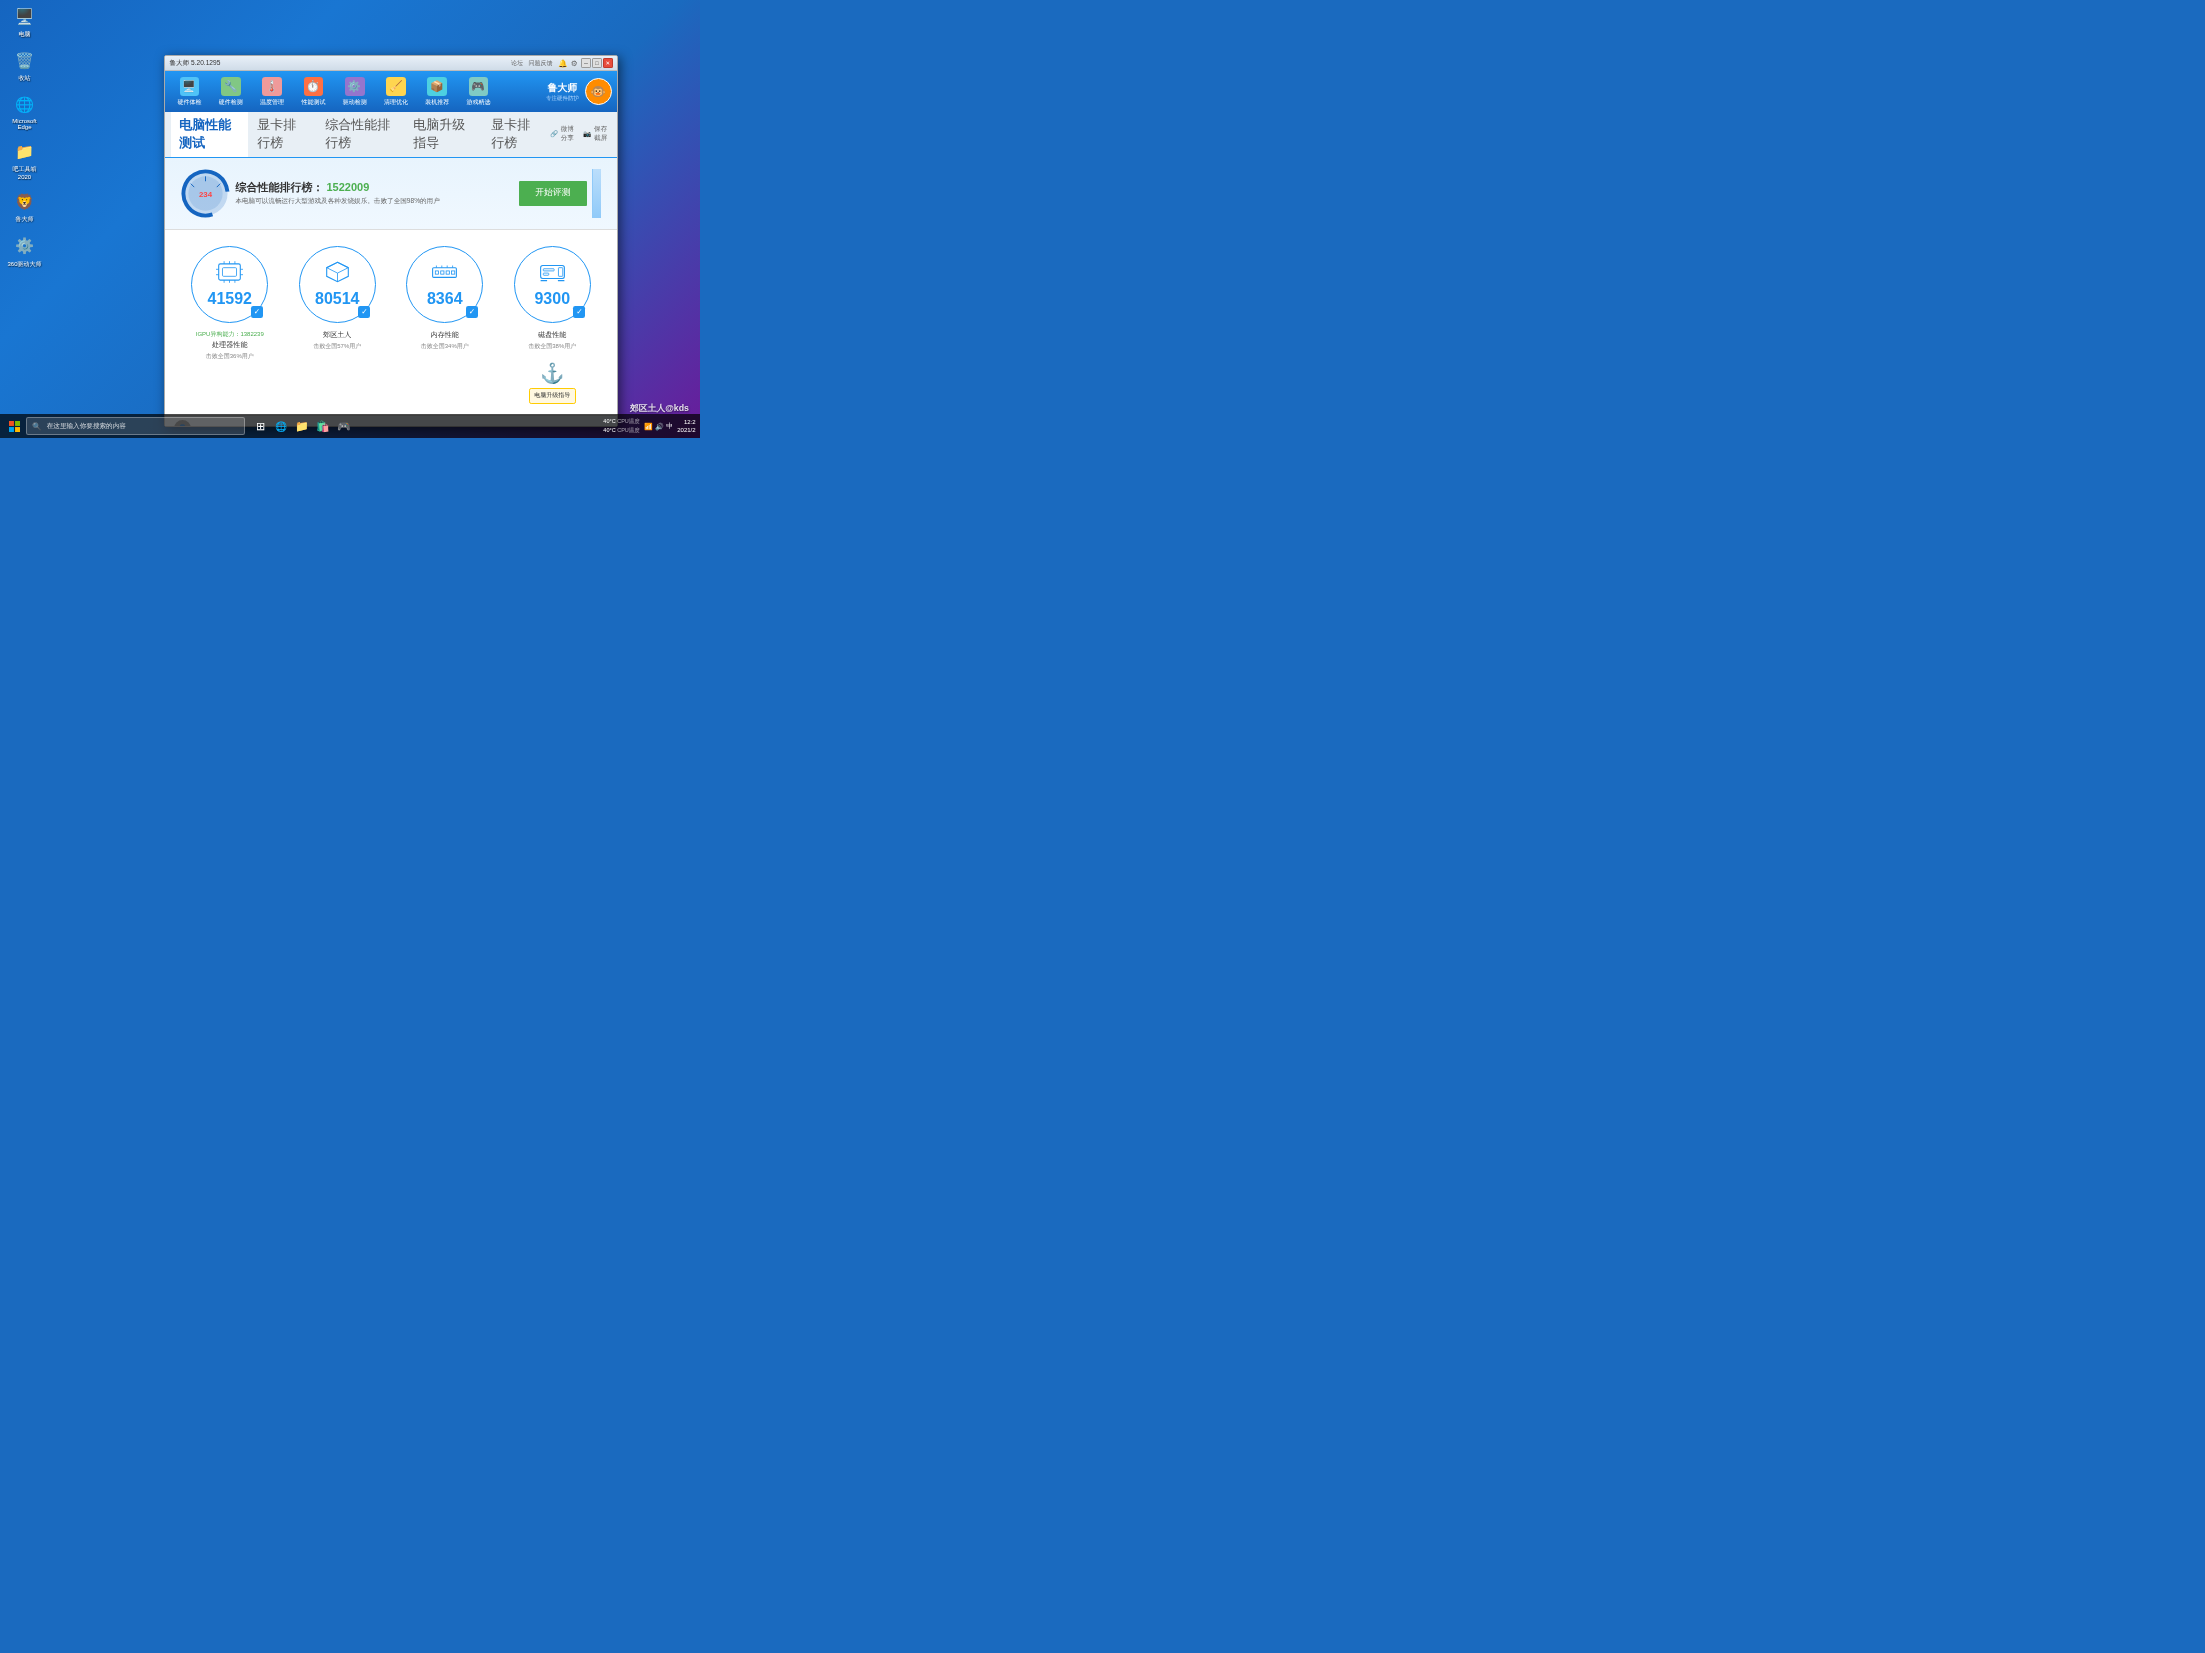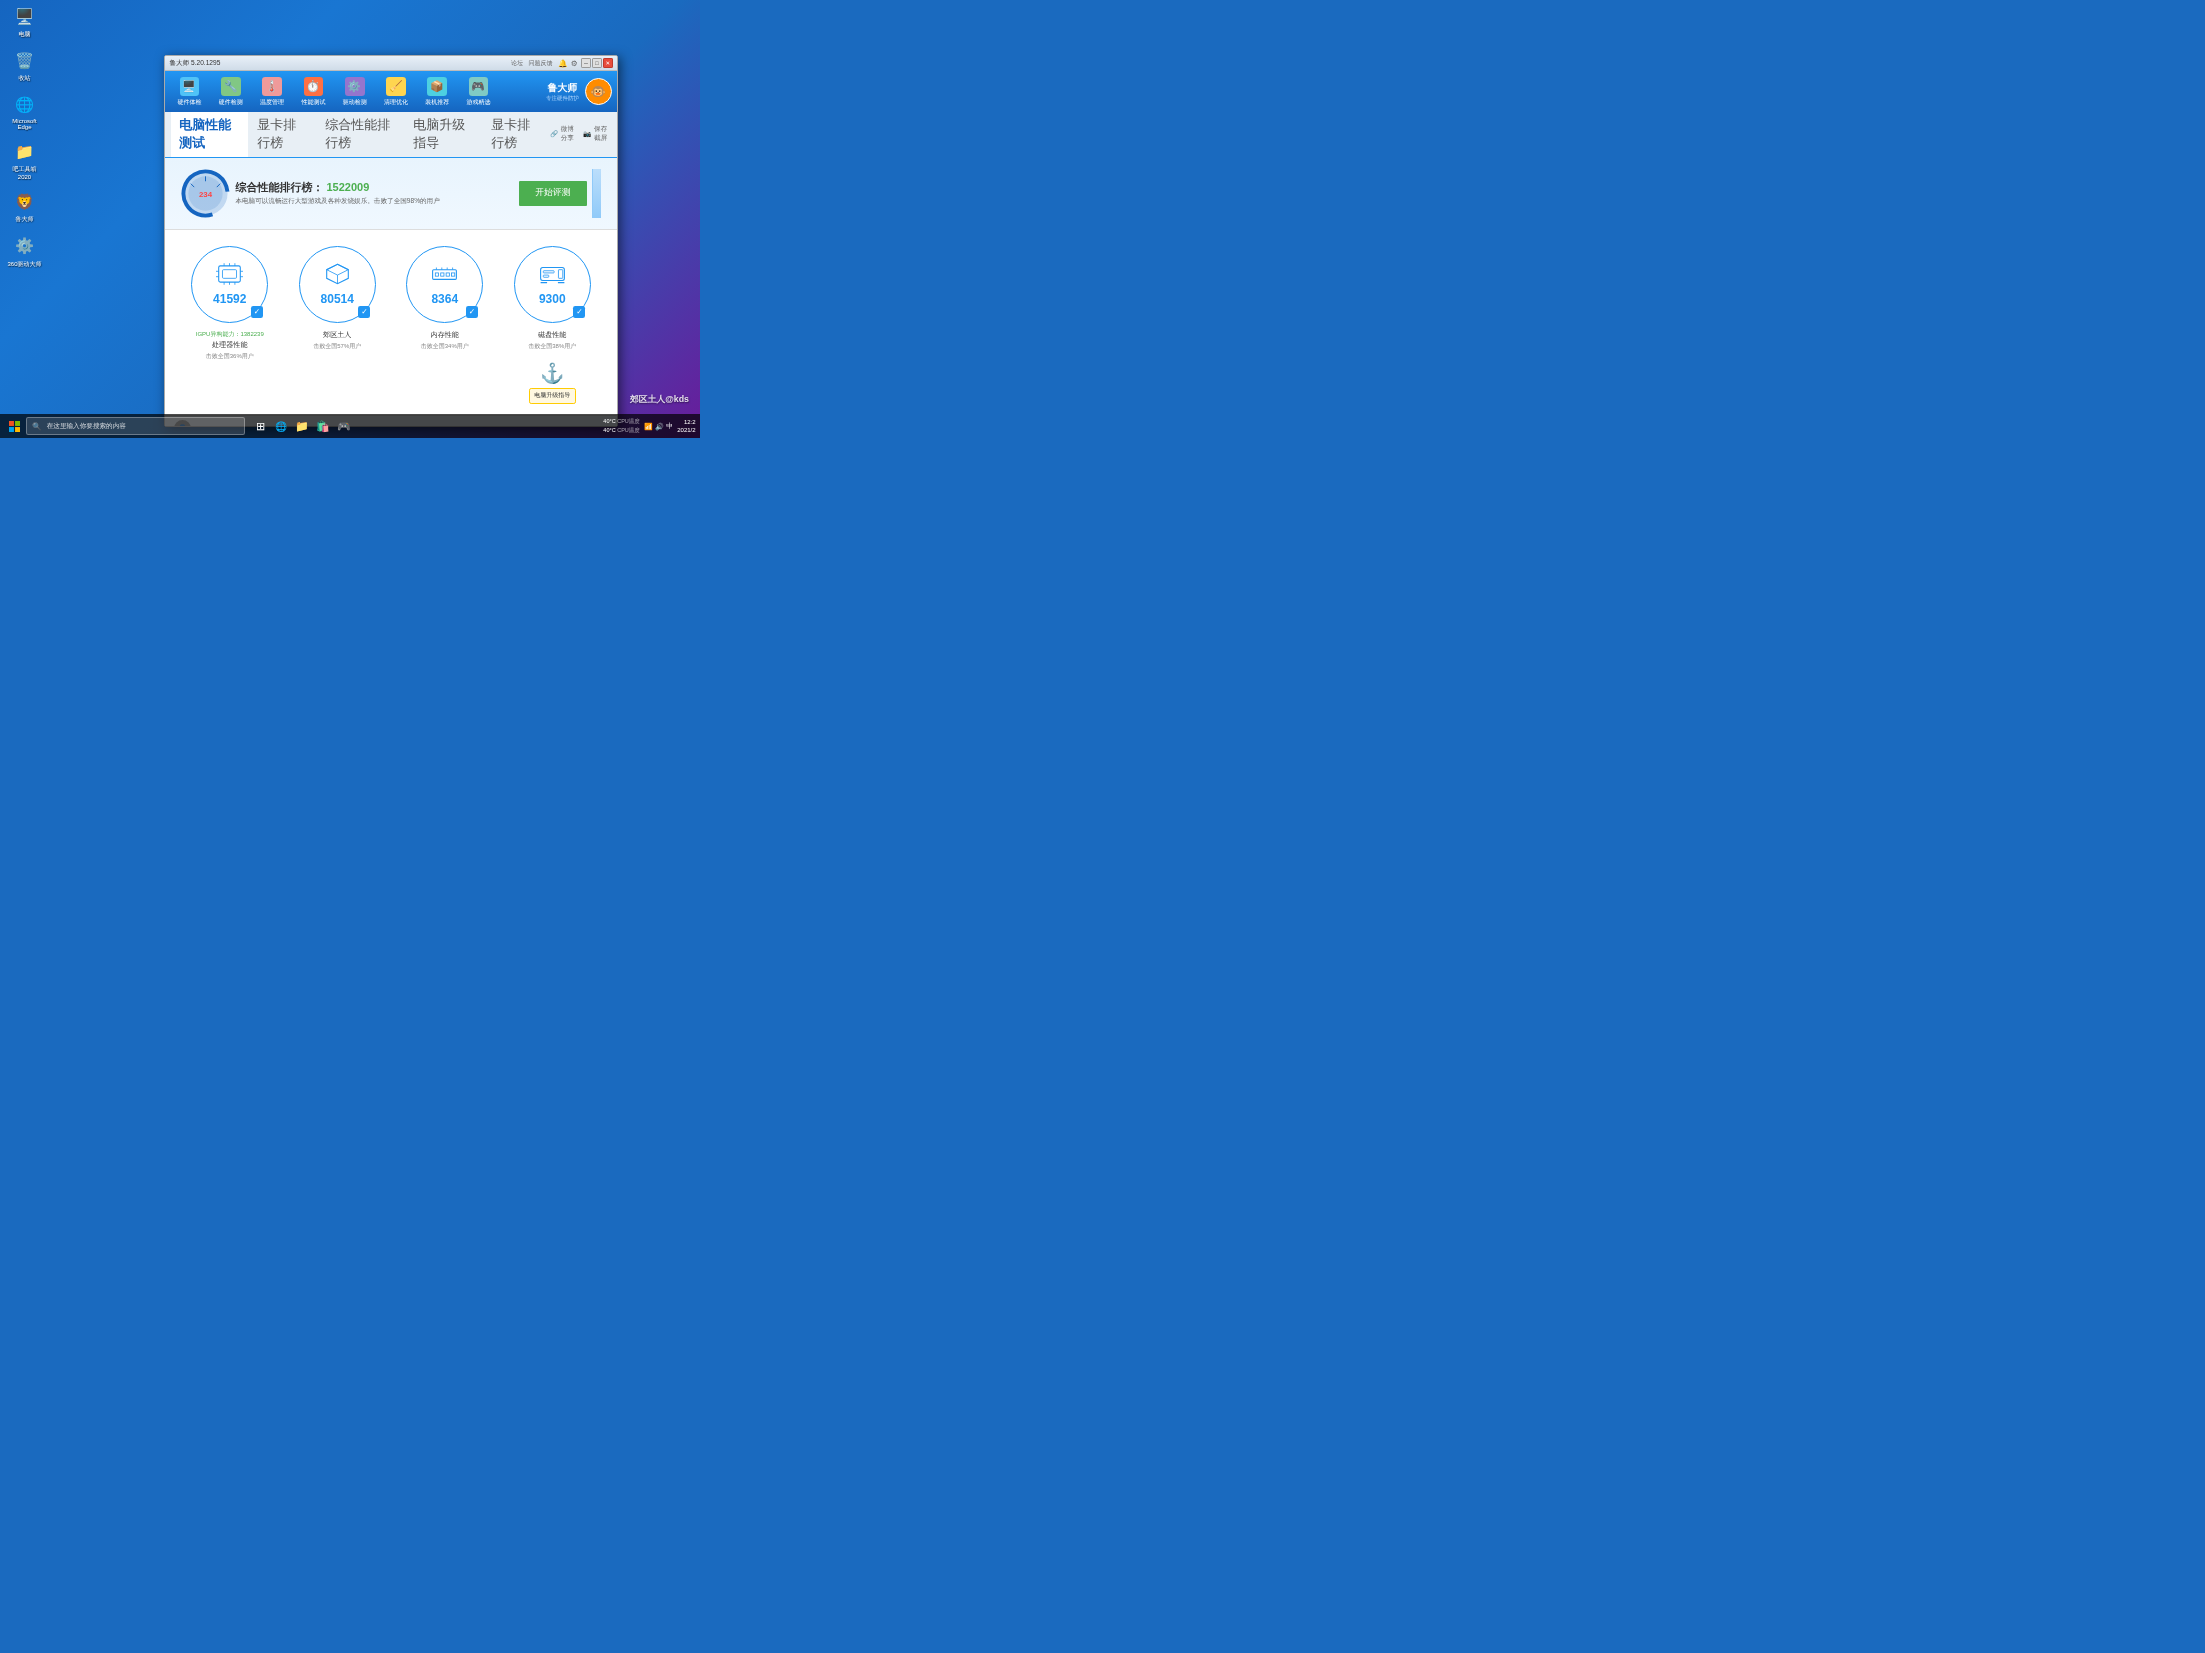--- a/index.html
+++ b/index.html
@@ -335,21 +335,21 @@
       background: white;
     }
 
     .component-icon {
       font-size: 19.7px;
       color: #2196f3;
       margin-bottom: 2.2px;
     }
 
     .component-score {
-      font-size: 12px;
+      font-size: 16px;
       font-weight: bold;
       color: #2196f3;
     }
 
     .component-check {
       position: absolute;
       bottom: 4.4px;
       right: 4.4px;
       width: 12px;
       height: 12px;
@@ -507,21 +507,21 @@
     .taskbar-sys-icons {
       display: flex;
       align-items: center;
       gap: 2.2px;
       font-size: 7.1px;
     }
 
     
     .watermark {
       position: absolute;
-      bottom: 32px;
+      bottom: 23px;
       right: 11px;
       color: rgba(255,255,255,0.85);
       font-size: 8.8px;
       font-weight: bold;
       text-shadow: 0.5px 0.5px 1.6px rgba(0,0,0,0.5);
     }
   </style>
 </head>
 <body>
 

